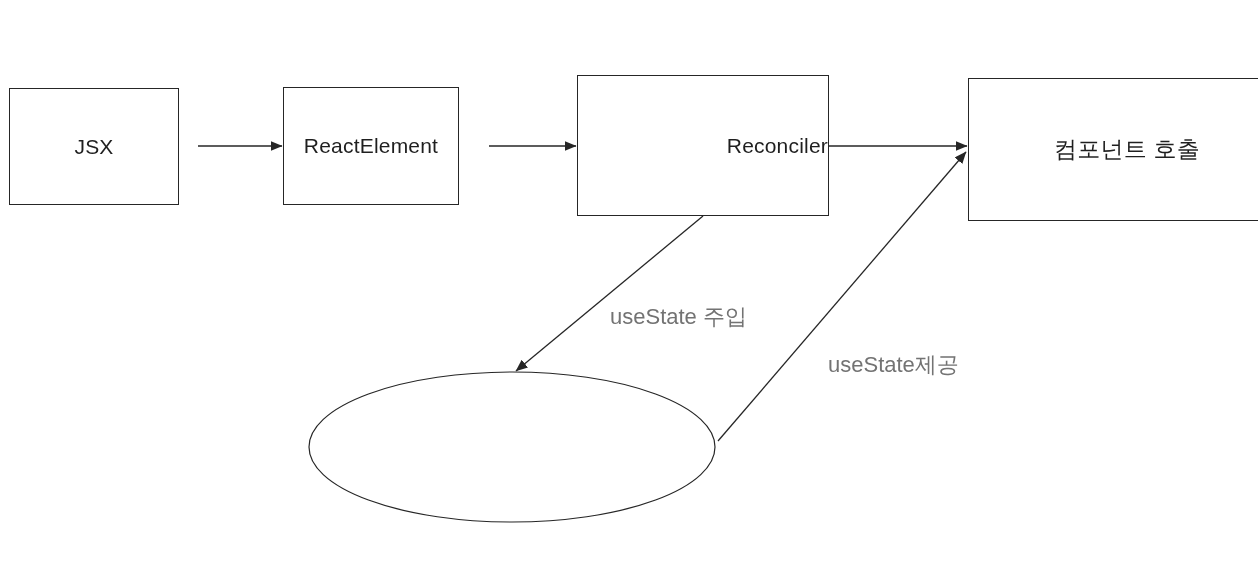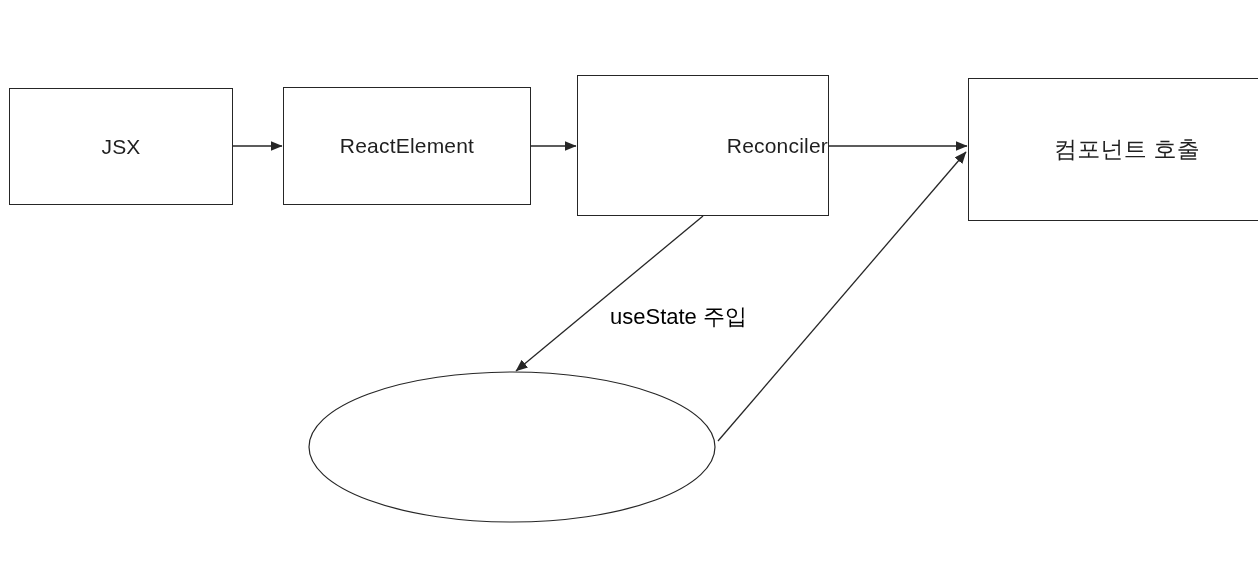--- a/index.html
+++ b/index.html
@@ -24,39 +24,39 @@
     position: absolute;
     border: 1px solid #262626;
     background: #ffffff;
     display: flex;
     align-items: center;
     justify-content: center;
     font-size: 21px;
     letter-spacing: 0.2px;
     color: #1f1f1f;
   }
-  .node-jsx            { left: 9px;   top: 88px; width: 224px; height: 117px; }
-  .node-react-element  { left: 283px; top: 87px; width: 248px; height: 118px; }
+  .node-jsx            { left: 9px;   top: 88px; width: 170px; height: 117px; }
+  .node-react-element  { left: 283px; top: 87px; width: 176px; height: 118px; }
   .node-reconciler     { left: 577px; top: 75px; width: 252px; height: 141px; justify-content: flex-end; }
   .node-component-call { left: 968px; top: 78px; width: 318px; height: 143px; font-size: 23px; }
   .node-ellipse-label {
     position: absolute;
     left: 310px; top: 372px;
     width: 406px; height: 151px;
     display: flex;
     align-items: center;
     justify-content: center;
     font-size: 21px;
     color: #1f1f1f;
     pointer-events: none;
   }
   .edge-label {
     position: absolute;
     font-size: 22px;
-    color: #000000;
+    color: #737373;
     white-space: nowrap;
   }
   .edge-label-inject  { left: 610px; top: 302px; }
   .edge-label-provide { left: 828px; top: 350px; }
 </style>
 </head>
 <body>
 
 <div class="canvas">
 
@@ -92,14 +92,15 @@
     <span>Reconciler</span>
   </div>
 
   <div class="node-rect node-component-call">
     <span>컴포넌트 호출</span>
   </div>
 
 
   <div class="edge-label edge-label-inject">useState 주입</div>
 
+  <div class="edge-label edge-label-provide">useState제공</div>
 
 </div>
 
 </body></html>

